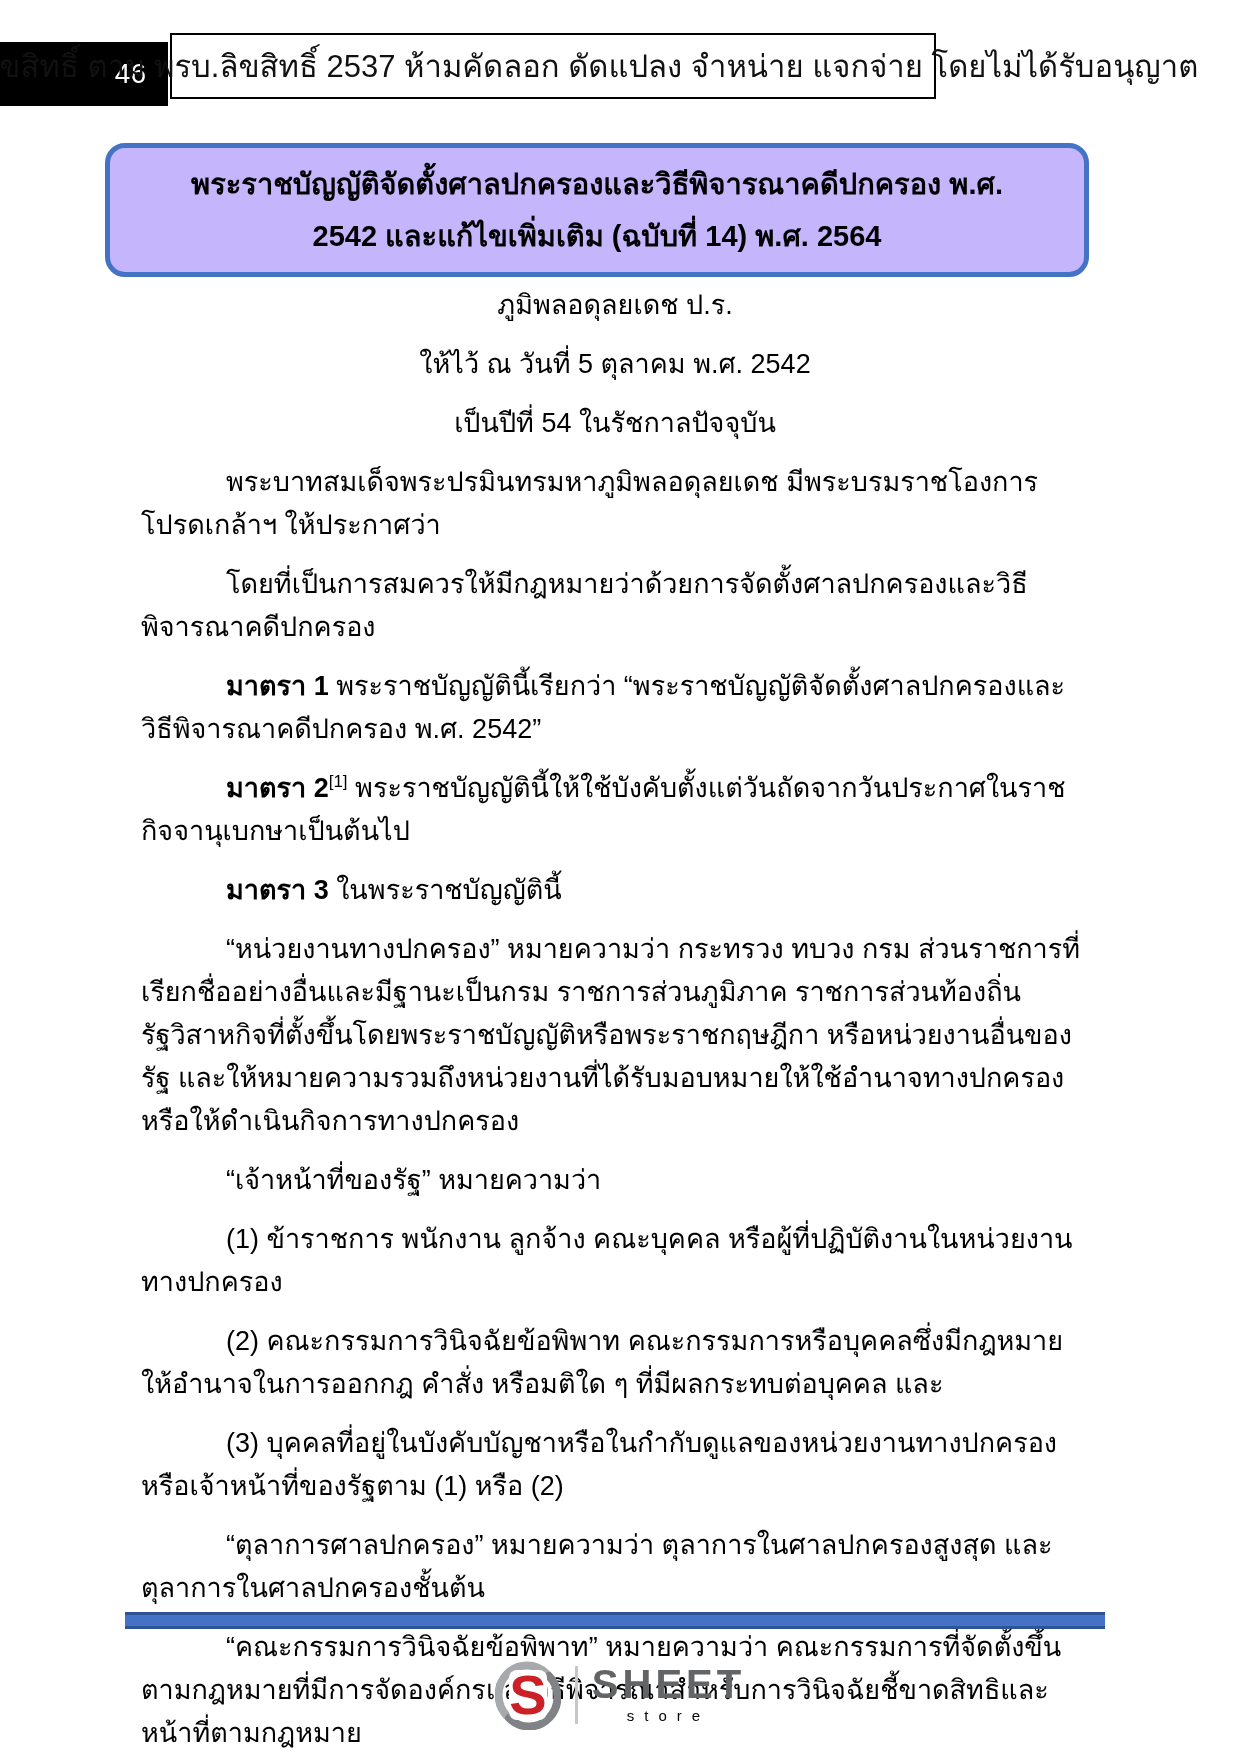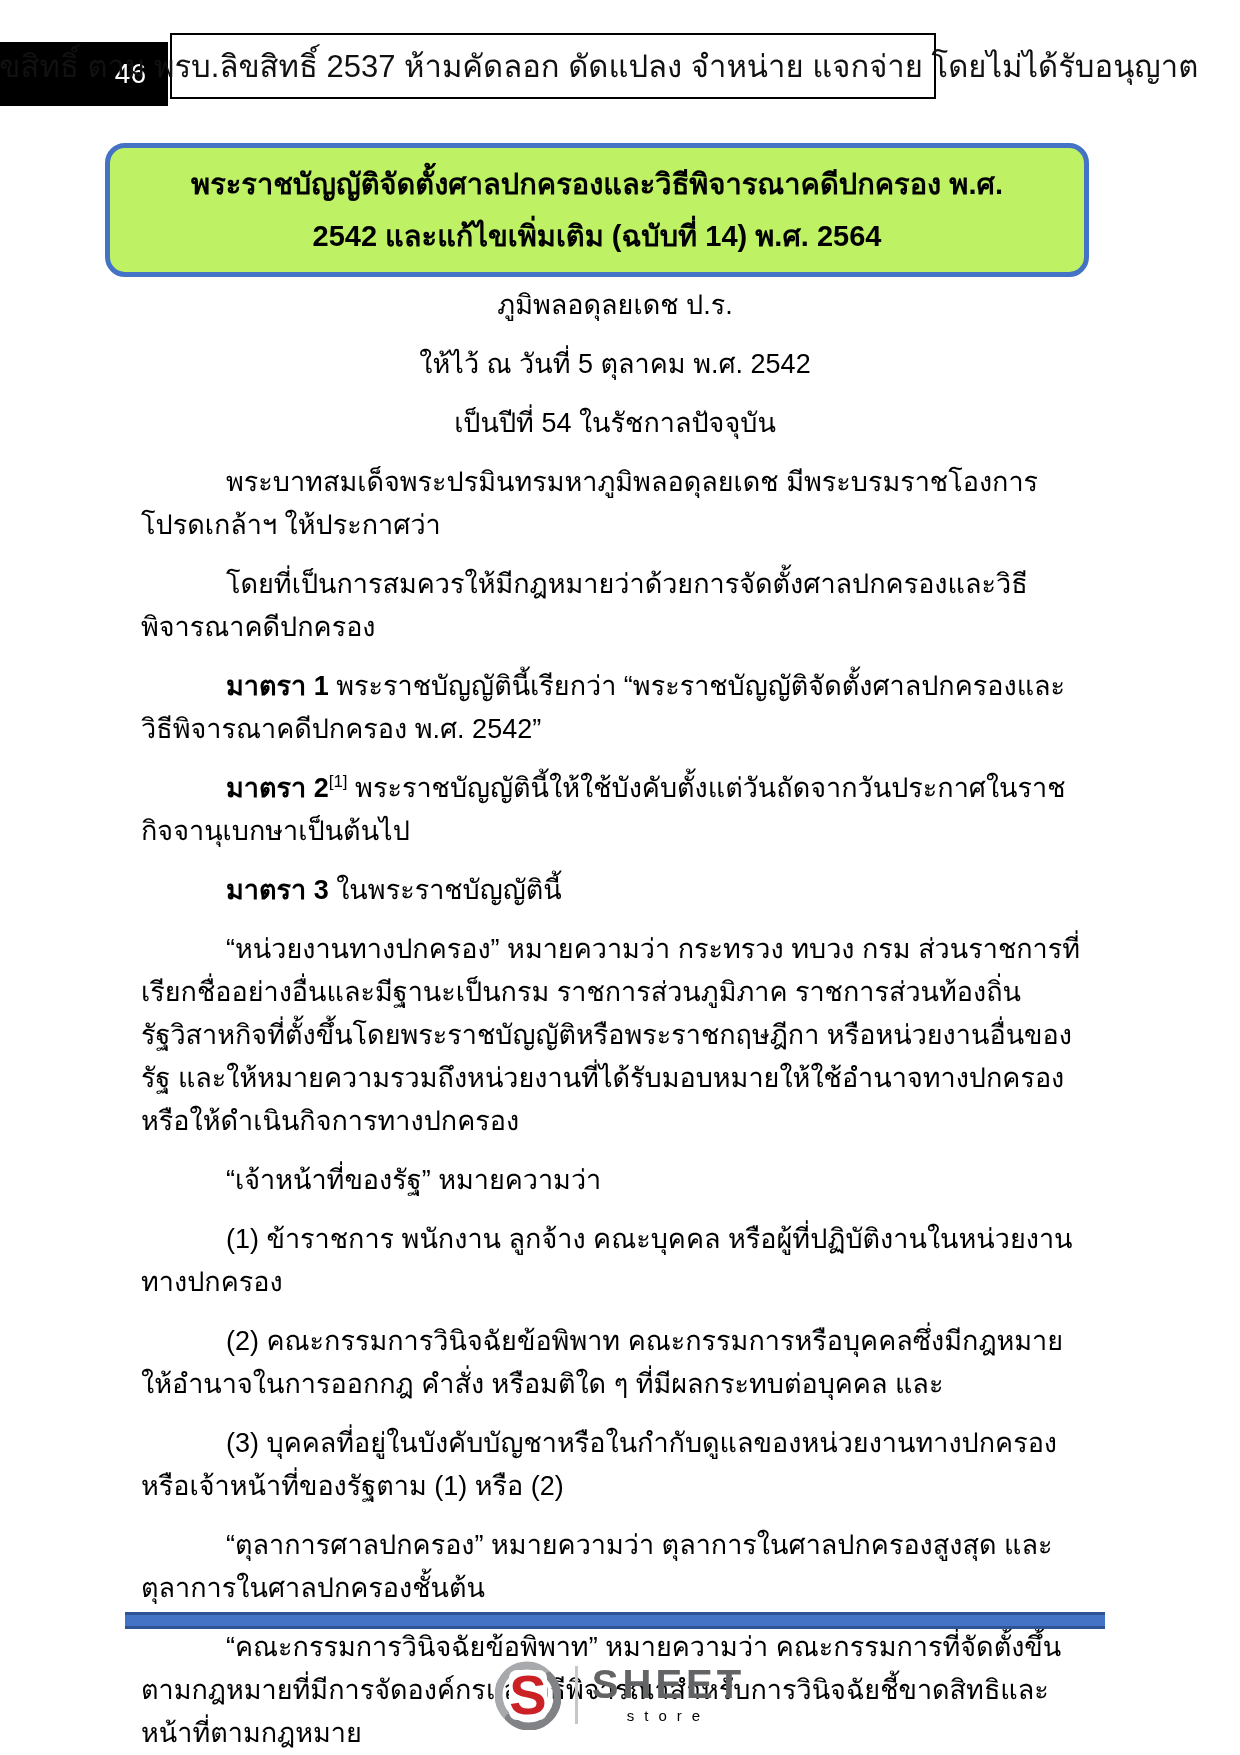--- a/index.html
+++ b/index.html
@@ -30,21 +30,21 @@
     display: flex; align-items: center; justify-content: center;
     font-size: 31px;
     white-space: nowrap;
   }
   
   .title-box {
     position: absolute; left: 105px; top: 143px;
     width: 984px; min-height: 112px;
     border: 5px solid #4472C4;
     border-radius: 20px;
-    background: #bef264;
+    background: #c4b5fd;
     display: flex; align-items: center; justify-content: center;
     padding: 10px 56px;
   }
   .title-box .title-text {
     text-align: center;
     font-weight: bold;
     font-size: 29px;
     line-height: 52px;
     color: #000;
   }

